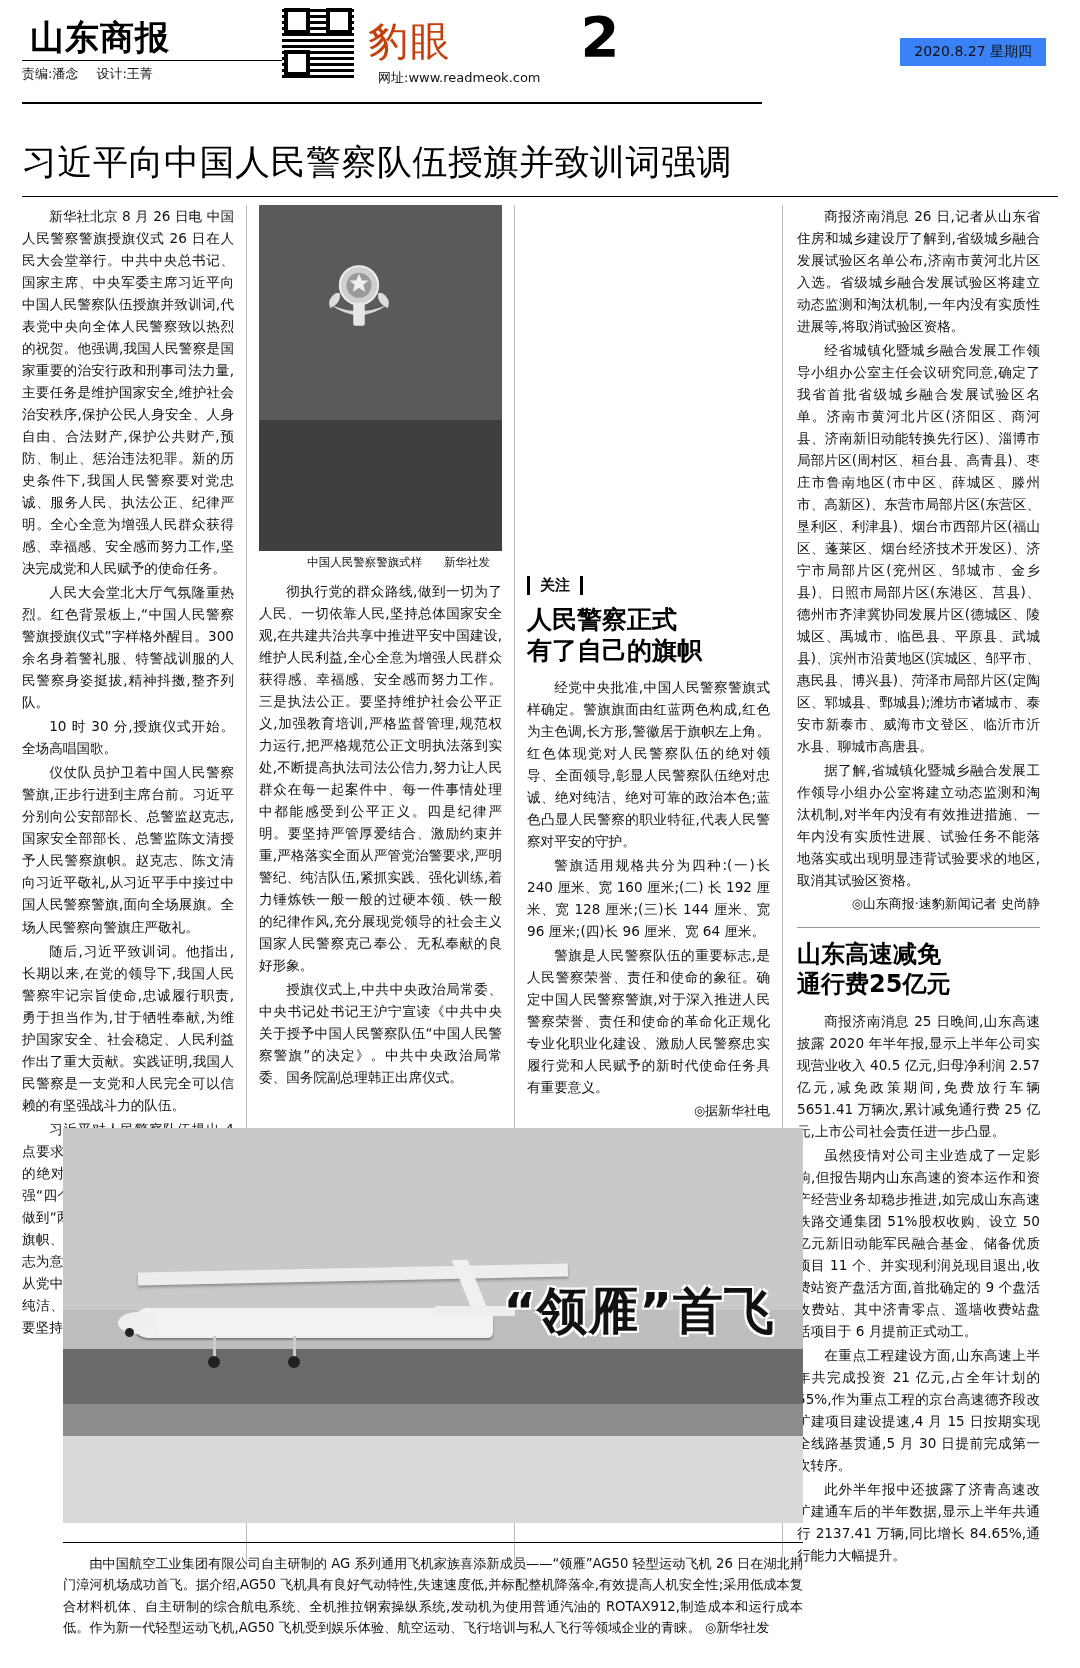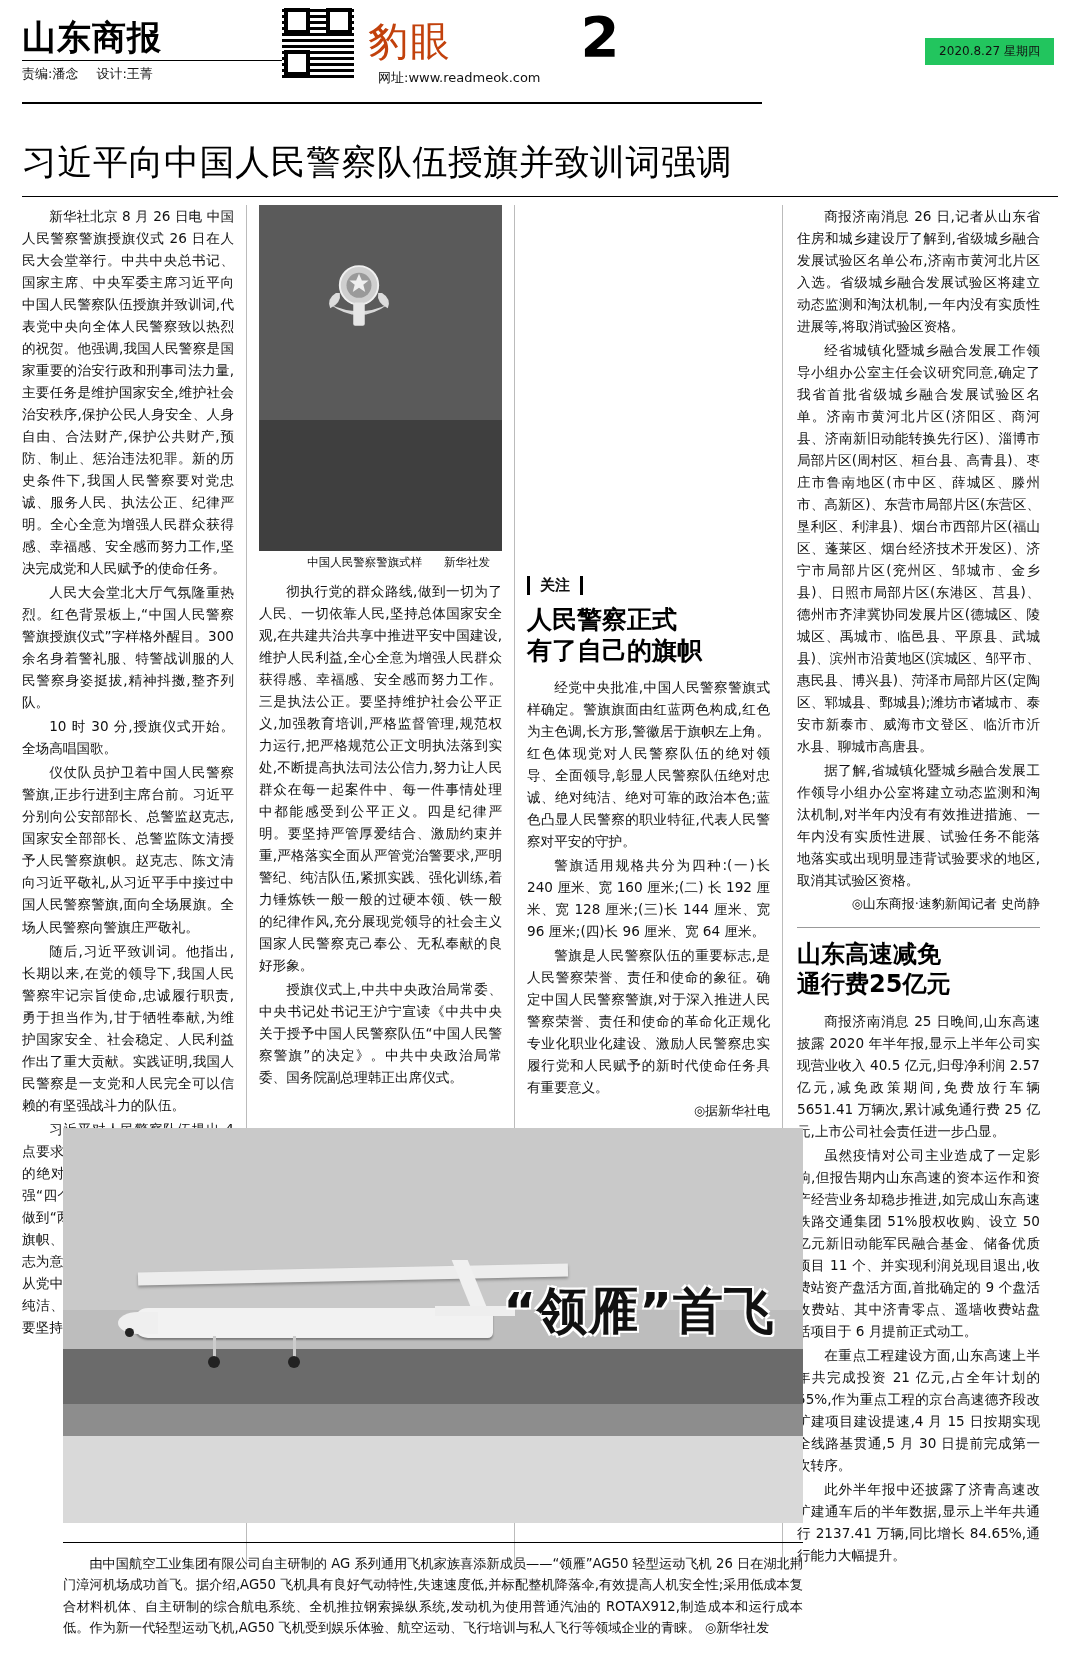--- a/index.html
+++ b/index.html
@@ -9,21 +9,21 @@
     font-family:"Liberation Serif","DejaVu Serif",serif;
     color:#111;
     position:relative;
     overflow:hidden;
   }
   .page{width:1080px;height:1668px;position:relative;box-sizing:border-box;padding:0 22px;}
 
   
   .masthead{position:relative;height:100px;display:flex;align-items:flex-start;}
   .mh-left{width:260px;}
-  .mh-brandrow{display:flex;align-items:flex-end;gap:10px;padding-top:20px;}
+  .mh-brandrow{display:flex;align-items:flex-end;gap:10px;padding-top:20px;margin-left:8px;}
   .brand{
     font-family:"DejaVu Sans","Liberation Sans",sans-serif;
     font-weight:bold;font-size:34px;letter-spacing:1px;color:#000;
     line-height:1;
   }
   .mh-rule{border-top:1.6px solid #000;margin:6px 0 4px 0;width:100%;}
   .mh-credits{
     font-size:13px;color:#111;display:flex;gap:18px;
     font-family:"DejaVu Sans","Liberation Sans",sans-serif;
   }
@@ -47,22 +47,22 @@
   }
   .pageno{
     font-family:"DejaVu Sans","Liberation Sans",sans-serif;
     font-size:56px;font-weight:bold;color:#000;margin-left:40px;margin-top:12px;line-height:.9;
   }
   .mh-url{
     font-size:13px;margin-left:24px;
     font-family:"DejaVu Sans","Liberation Sans",sans-serif;
   }
   .mh-date{
-    position:absolute;right:4px;top:38px;
-    background:#22c55e;padding:5px 14px;font-size:12px;
+    position:absolute;right:12px;top:38px;
+    background:#3b82f6;padding:5px 14px;font-size:14px;
     font-family:"DejaVu Sans","Liberation Sans",sans-serif;
   }
   .mh-underline{border-top:2px solid #000;width:740px;margin-top:2px;}
 
   
   .kicker{
     font-family:"DejaVu Sans","Liberation Sans",sans-serif;
     font-size:35px;font-weight:400;color:#000;margin-top:35px;letter-spacing:.5px;
     white-space:nowrap;
   }

